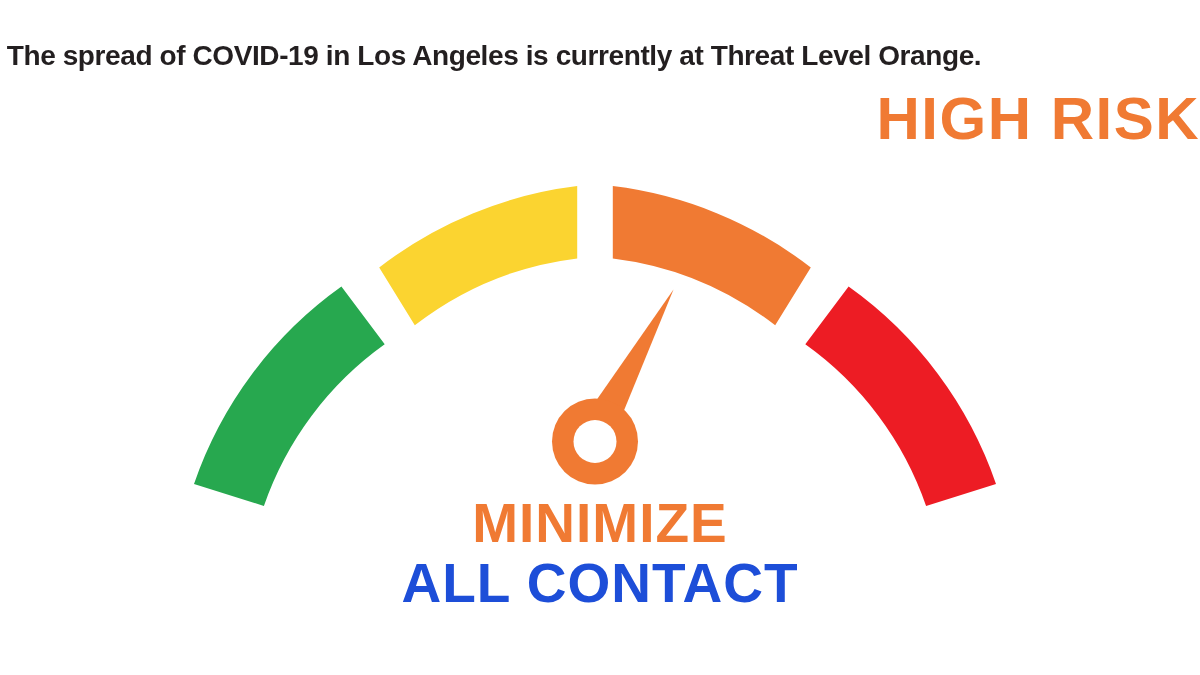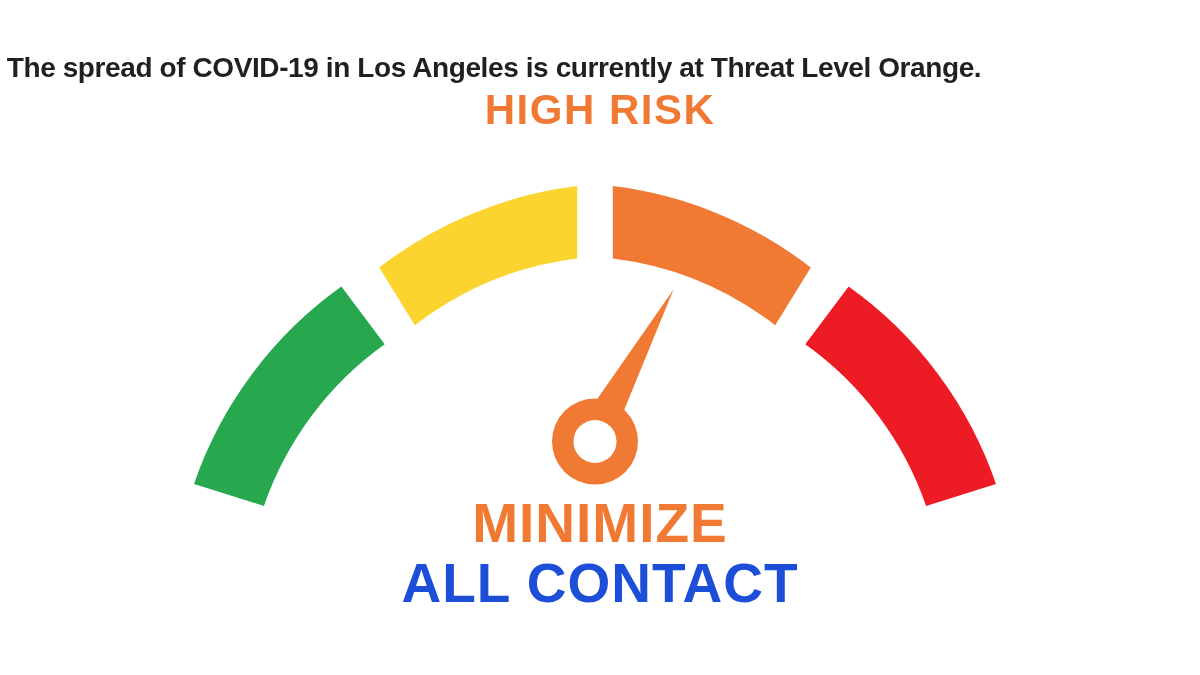--- a/index.html
+++ b/index.html
@@ -25,31 +25,30 @@
     left: 0;
     top: 40px;
     width: 988px;
     text-align: center;
     font-family: "Liberation Sans", sans-serif;
     font-weight: bold;
     font-size: 28px;
     letter-spacing: -0.4px;
     color: #231f20;
     white-space: nowrap;
-    margin-top: 12px;
   }
   .risk-label {
     position: absolute;
     left: 0;
     top: 89px;
     width: 1200px;
-    text-align: center;
+    text-align: right;
     font-family: "Liberation Sans", sans-serif;
     font-weight: bold;
-    font-size: 42px;
+    font-size: 60px;
     letter-spacing: 1.5px;
     color: #f07a33;
     line-height: 1;
   }
   .gauge-wrap {
     position: absolute;
     left: 0;
     top: 0;
     width: 1200px;
     height: 675px;

